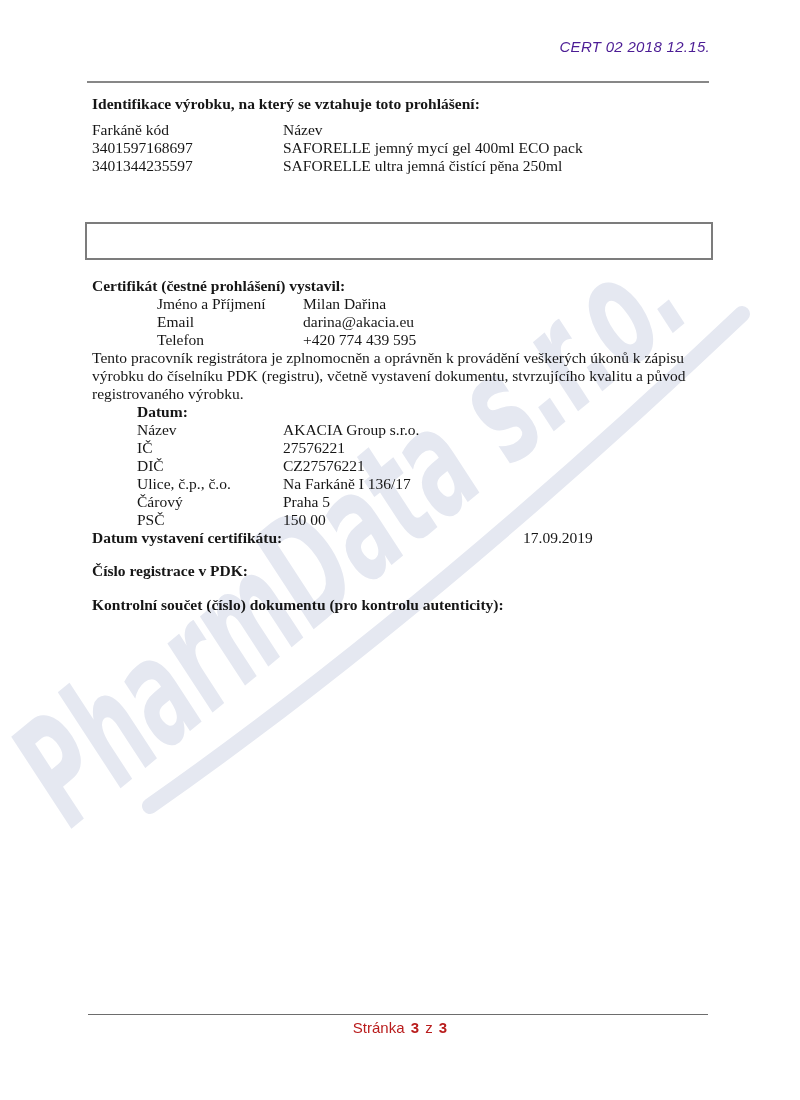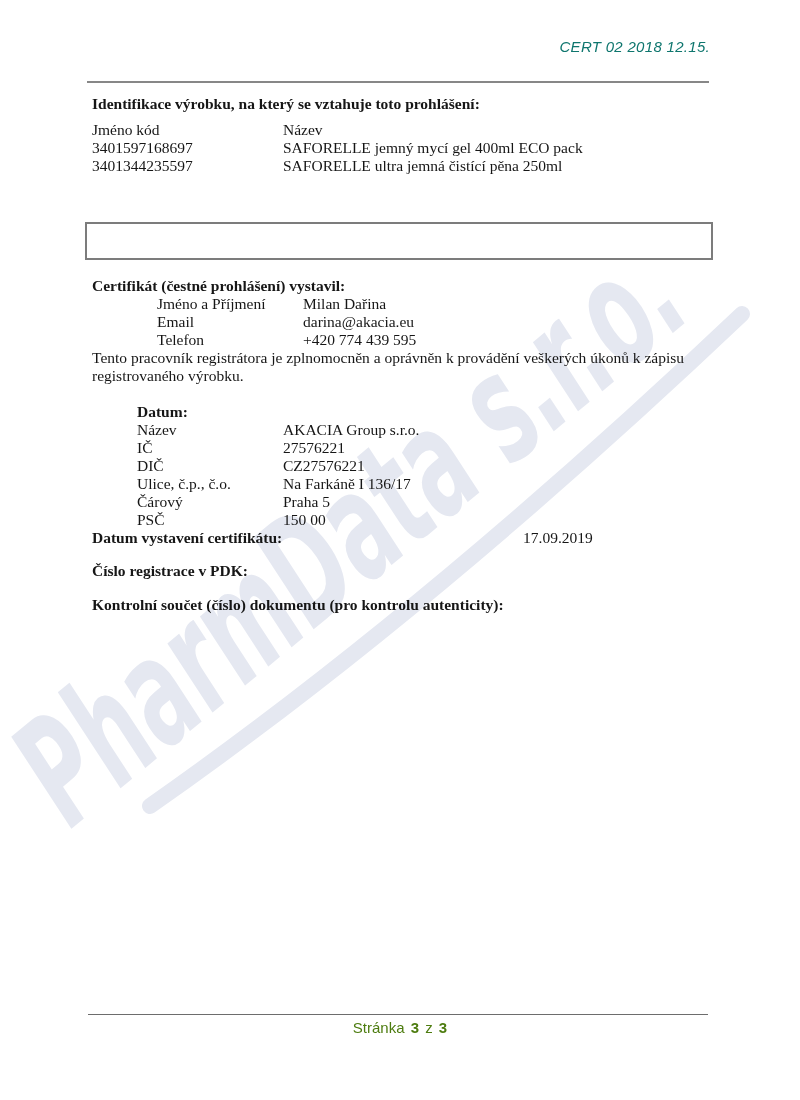--- a/index.html
+++ b/index.html
@@ -14,60 +14,60 @@
   .sans { font-family:"Liberation Sans","DejaVu Sans",sans-serif; font-size:15px; }
   .b { font-weight:bold; }
   .it { font-style:italic; }
 
   
   .watermark { position:absolute; left:0; top:0; width:800px; height:1100px; z-index:0; pointer-events:none; }
   .wm-text { font-family:"DejaVu Sans","Liberation Sans",sans-serif; font-weight:bold; font-style:italic; }
 
   .content { position:absolute; left:0; top:0; width:800px; height:1100px; z-index:1; }
 
-  .doc-code { top:38px; left:92px; width:618px; text-align:right; color:#0f766e; letter-spacing:.3px; }
+  .doc-code { top:38px; left:92px; width:618px; text-align:right; color:#4c1d95; letter-spacing:.3px; }
   .rule-top { top:81px; left:87px; width:622px; height:2px; background:#878787; }
   .rule-bottom { top:1014px; left:88px; width:620px; height:1px; background:#6d6d6d; }
 
   .h-ident { top:95px; left:92px;text-align:right; }
   .grid { display:grid; line-height:18px; }
   .products { top:121px; left:92px; grid-template-columns:191px auto; width:618px; }
   .h-note { top:204px; left:92px; }
   .note-box { top:222px; left:85px; width:628px; height:38px; border:2px solid #7c7c7c; background:#ffffff; line-height:34px; padding:0 6px; }
   .h-cert { top:277px; left:92px; }
   .contact { top:295px; left:137px; grid-template-columns:146px auto; width:573px;margin-left:20px; }
   .statement { top:349px; left:92px; width:622px; line-height:18px; }
   .h-firma { top:403px; left:137px; }
   .firma { top:421px; left:137px; grid-template-columns:146px auto; width:573px; }
   .date-row { top:529px; left:92px; grid-template-columns:431px auto; width:618px; }
   .h-reg { top:562px; left:92px; }
   .h-checksum { top:596px; left:92px; }
 
-  .footer { top:1019px; left:0; width:800px; text-align:center; color:#4d7c0f; }
+  .footer { top:1019px; left:0; width:800px; text-align:center; color:#b91c1c; }
   .footer span { padding:0 1px; }
 </style>
 </head>
 <body>
 
 <div class="page">
 
   <svg class="watermark" viewBox="0 0 800 1100" xmlns="http://www.w3.org/2000/svg">
     <path d="M150 806 Q 430 610 742 314" fill="none" stroke-width="16" stroke-linecap="round" stroke="#e5e8f1"></path>
     <text class="wm-text" transform="translate(70 830) rotate(-39.5)" font-size="150" textLength="810" lengthAdjust="spacingAndGlyphs" fill="#e5e8f1">PharmData s.r.o.</text>
   </svg>
 
   <div class="content">
 
     <div class="abs doc-code sans it">CERT 02 2018 12.15.</div>
     <div class="abs rule-top"></div>
 
     <div class="abs h-ident b">Identifikace výrobku, na který se vztahuje toto prohlášení:</div>
 
     <div class="abs grid products">
-      <div>Jméno kód</div>
+      <div>Farkáně kód</div>
       <div>Název</div>
       <div>3401597168697</div>
       <div>SAFORELLE jemný mycí gel 400ml ECO pack</div>
       <div>3401344235597</div>
       <div>SAFORELLE ultra jemná čistící pěna 250ml</div>
     </div>
 
     <div class="abs note-box"></div>
 
     <div class="abs h-cert b">Certifikát (čestné prohlášení) vystavil:</div>
@@ -76,20 +76,21 @@
       <div>Jméno a Příjmení</div>
       <div>Milan  Dařina</div>
       <div>Email</div>
       <div>darina@akacia.eu</div>
       <div>Telefon</div>
       <div>+420 774 439 595</div>
     </div>
 
     <div class="abs statement">
       <div>Tento pracovník registrátora je zplnomocněn a oprávněn k provádění veškerých úkonů k zápisu</div>
+      <div>výrobku do číselníku PDK (registru), včetně vystavení dokumentu, stvrzujícího kvalitu a původ</div>
       <div>registrovaného výrobku.</div>
     </div>
 
     <div class="abs h-firma b">Datum:</div>
 
     <div class="abs grid firma">
       <div>Název</div>
       <div>AKACIA Group s.r.o.</div>
       <div>IČ</div>
       <div>27576221</div>

